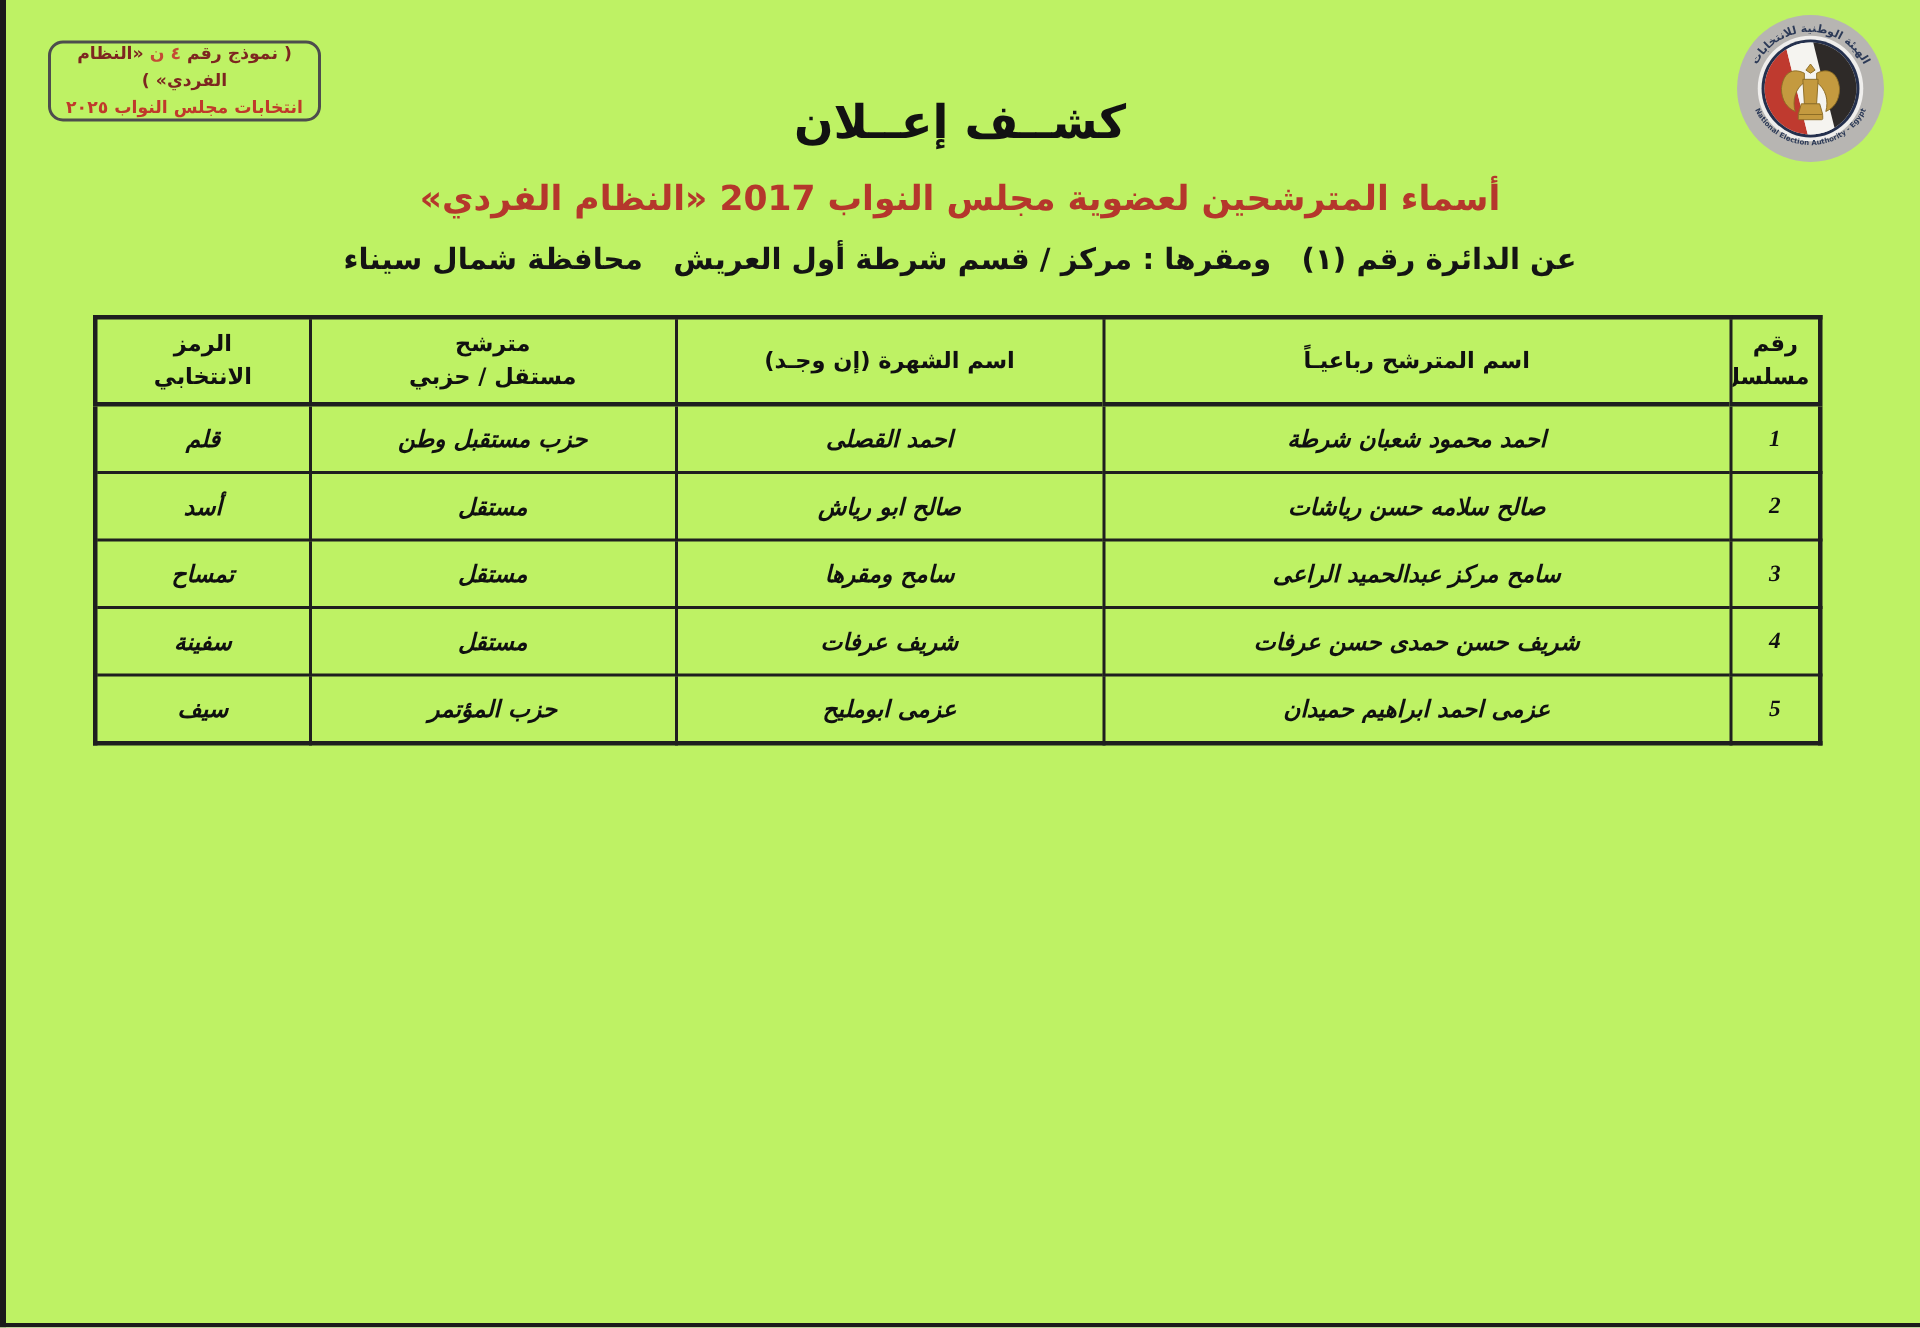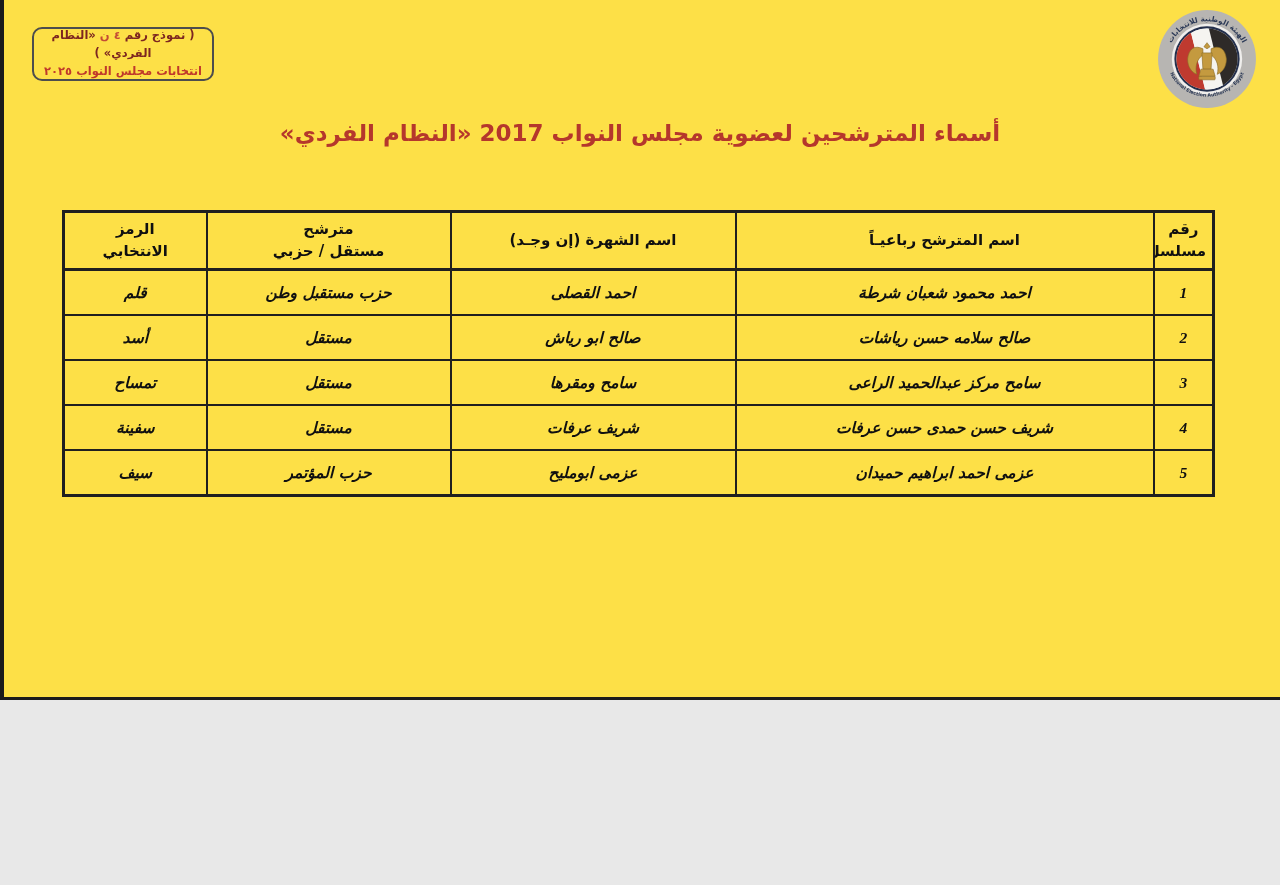--- a/index.html
+++ b/index.html
@@ -1,19 +1,19 @@
 <!DOCTYPE html>
 <html lang="ar"><head>
 <meta charset="utf-8">
 <style>
   html,body{margin:0;padding:0;background:#e8e8e8;}
   .page{
     position:relative;
-    width:1280px;height:700px;
-    background:#fde047;
+    width:1280px;height:885px;
+    background:#bef264;
     overflow:hidden;
     font-family:"DejaVu Sans","Liberation Sans",sans-serif;
     direction:rtl;
   }
   .edge-left{position:absolute;left:0;top:0;width:4px;height:885px;background:#1b1b1b;}
   .edge-bottom{position:absolute;left:0;bottom:0;width:1280px;height:3px;background:#1b1b1b;}
 
   
   .form-box{
     position:absolute;left:32px;top:27px;width:178px;height:50px;
@@ -102,21 +102,23 @@
       </g>
       <text font-size="7.2" font-weight="bold" fill="#2c3a57" text-anchor="middle" font-family="DejaVu Sans, sans-serif">
         <textPath href="#arcTop" startOffset="50%">الهيئة الوطنية للانتخابات</textPath>
       </text>
       <text font-size="4.6" font-weight="bold" fill="#2c3a57" text-anchor="middle" font-family="DejaVu Sans, sans-serif">
         <textPath href="#arcBot" startOffset="50%">National Election Authority - Egypt</textPath>
       </text>
     </svg>
   </div>
 
+  <div class="title">كشــف إعــلان</div>
   <div class="subtitle">أسماء المترشحين لعضوية مجلس النواب 2017 «النظام الفردي»</div>
+  <div class="district">عن الدائرة رقم  (١)&nbsp;&nbsp;&nbsp;ومقرها : مركز / قسم شرطة  أول العريش&nbsp;&nbsp;&nbsp;محافظة  شمال سيناء</div>
 
   <div class="tbl-wrap">
     <table class="cand">
       <colgroup>
         <col style="width:60px">
           <col style="width:418px">
           <col style="width:285px">
           <col style="width:244px">
           <col style="width:143px">
       </colgroup>

